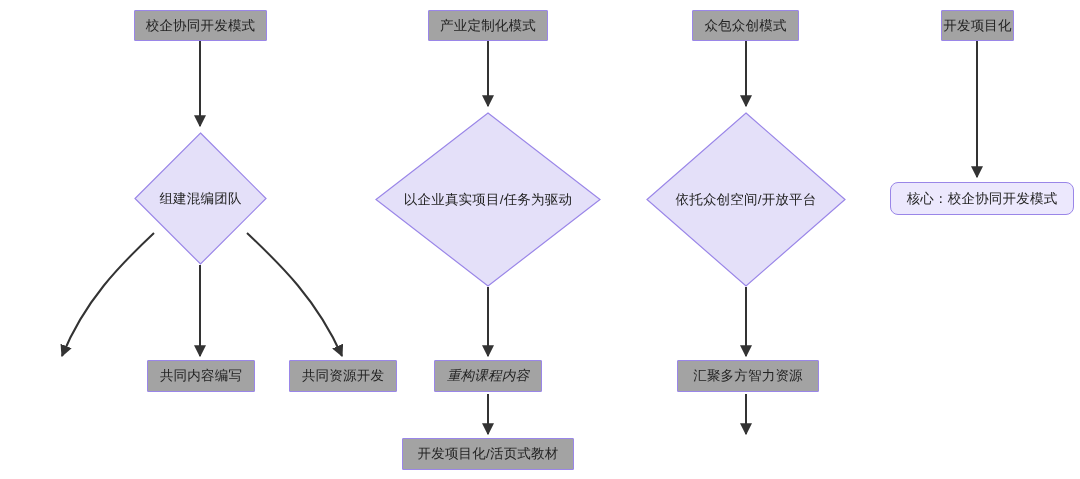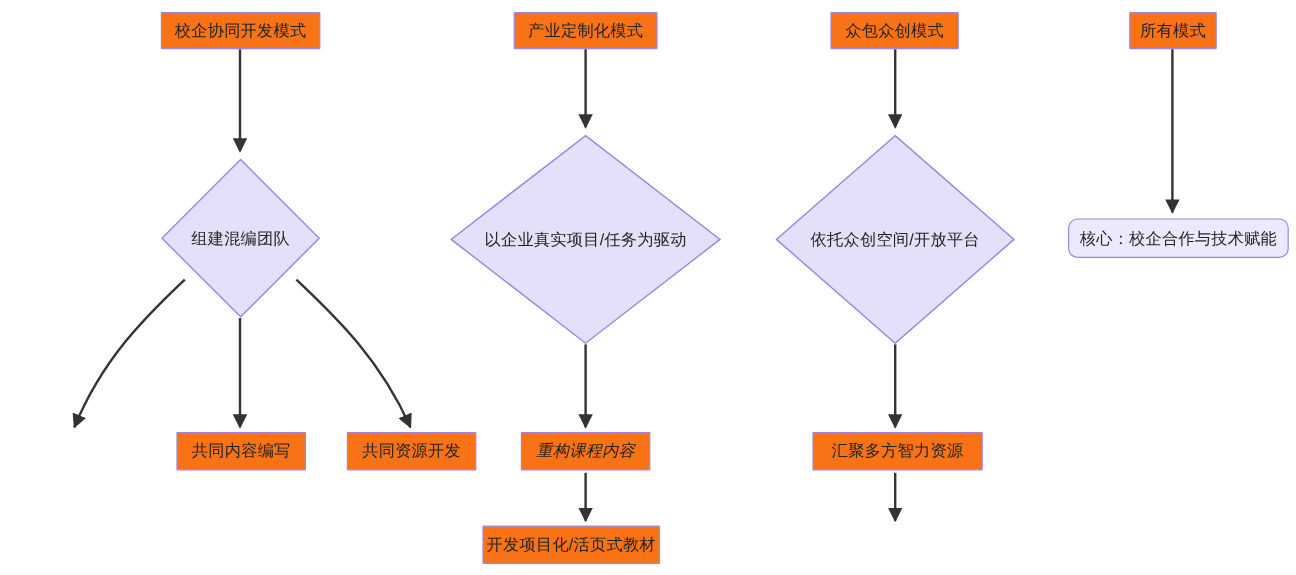--- a/index.html
+++ b/index.html
@@ -34,21 +34,21 @@
     display: flex;
     align-items: center;
     justify-content: center;
     color: #232323;
     font-size: 13.5px;
     line-height: 1;
     white-space: nowrap;
     letter-spacing: 0.2px;
   }
   .node.rect {
-    background: #f97316;
+    background: #a3a3a3;
     border: 1px solid #9A86E8;
     border-radius: 1px;
   }
   .node.round {
     background: #ECE8FD;
     border: 1px solid #9A86E8;
     border-radius: 8px;
   }
   .node.diamond {
     background: transparent;
@@ -130,41 +130,41 @@
     <svg class="diamond-shape" viewBox="0 0 226 175" preserveAspectRatio="none" xmlns="http://www.w3.org/2000/svg">
       <polygon points="113,1 225,87.5 113,174 1,87.5" fill="#E4E0F9" stroke="#9A86E8" stroke-width="1.2"></polygon>
     </svg>
     <span class="diamond-label">以企业真实项目/任务为驱动</span>
   </div>
 
   <div class="node rect" style="left:434px; top:360px; width:108px; height:32px;font-style:italic;">
     <span>重构课程内容</span>
   </div>
 
-  <div class="node rect" style="left:402px; top:438px; width:148px; height:32px;">
+  <div class="node rect" style="left:402px; top:438px; width:172px; height:32px;">
     <span>开发项目化/活页式教材</span>
   </div>
 
   <div class="node rect" style="left:692px; top:10px; width:107px; height:31px;">
     <span>众包众创模式</span>
   </div>
 
   <div class="node diamond" style="left:646px; top:112px; width:200px; height:175px;">
     <svg class="diamond-shape" viewBox="0 0 200 175" preserveAspectRatio="none" xmlns="http://www.w3.org/2000/svg">
       <polygon points="100,1 199,87.5 100,174 1,87.5" fill="#E4E0F9" stroke="#9A86E8" stroke-width="1.2"></polygon>
     </svg>
     <span class="diamond-label">依托众创空间/开放平台</span>
   </div>
 
   <div class="node rect" style="left:677px; top:360px; width:142px; height:32px;text-align:center;">
     <span>汇聚多方智力资源</span>
   </div>
 
 
   <div class="node rect" style="left:941px; top:10px; width:73px; height:31px;">
-    <span>所有模式</span>
+    <span>开发项目化</span>
   </div>
 
   <div class="node round" style="left:890px; top:182px; width:184px; height:33px;">
-    <span>核心：校企合作与技术赋能</span>
+    <span>核心：校企协同开发模式</span>
   </div>
 
 </div>
 
 </body></html>

